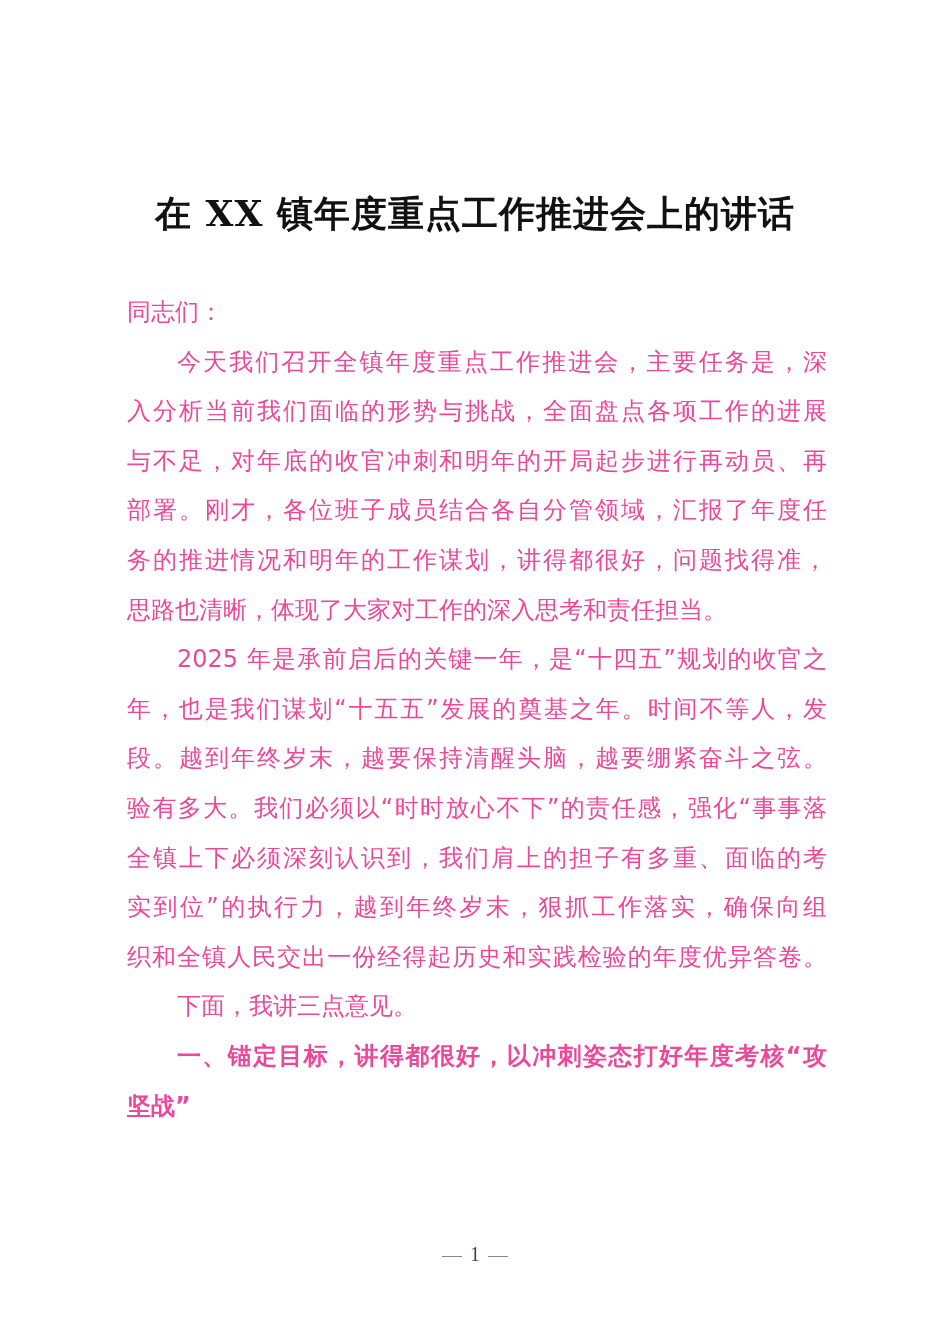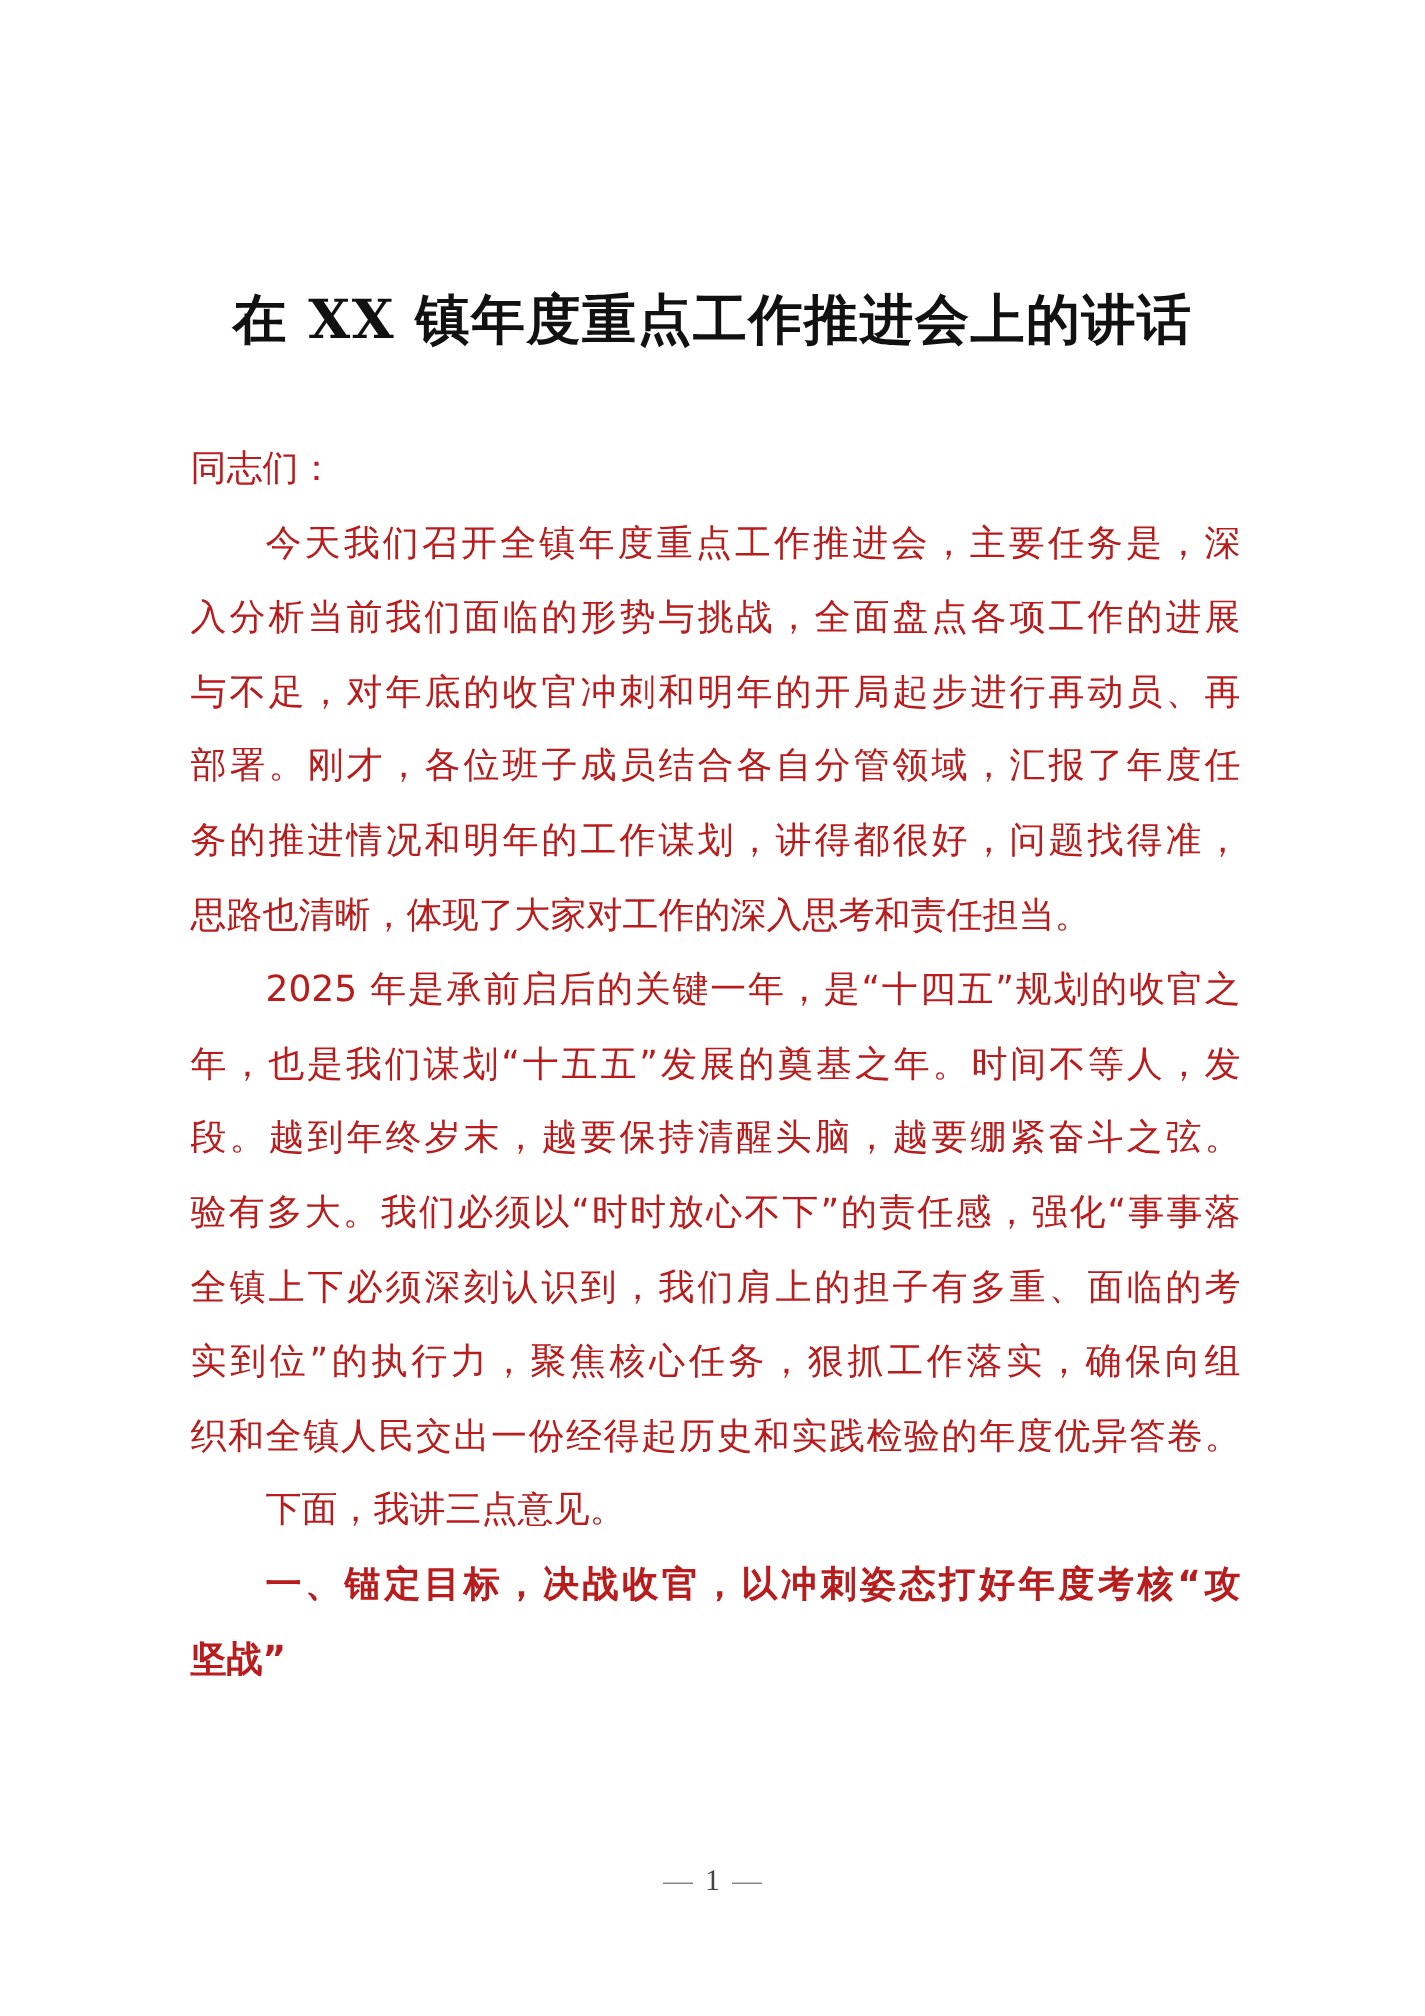--- a/index.html
+++ b/index.html
@@ -8,21 +8,21 @@
   .title {
     position: absolute; left: 0; width: 950px; top: 188px;
     text-align: center;
     font-family: "DejaVu Serif", "Liberation Serif", serif;
     font-weight: bold; font-size: 36px; color: #111; letter-spacing: 1px;
     line-height: 50px;
   }
   .body-text {
     position: absolute; left: 127px; top: 288px; width: 700px;
     font-family: "DejaVu Sans", "Liberation Sans", sans-serif;
-    font-size: 24px; color: #b91c1c;
+    font-size: 24px; color: #ec4899;
   }
   .line {
     height: 49.6px; line-height: 49.6px; white-space: nowrap;
     text-align: justify; text-align-last: justify;
   }
   .line.last { text-align-last: left; }
   .line.indent { padding-left: 50px; }
   .line.bold { font-weight: bold; }
   .footer {
     position: absolute; left: 0; width: 950px; top: 1243px;
@@ -45,24 +45,24 @@
         <div class="line">入分析当前我们面临的形势与挑战，全面盘点各项工作的进展</div>
         <div class="line">与不足，对年底的收官冲刺和明年的开局起步进行再动员、再</div>
         <div class="line">部署。刚才，各位班子成员结合各自分管领域，汇报了年度任</div>
         <div class="line">务的推进情况和明年的工作谋划，讲得都很好，问题找得准，</div>
         <div class="line last">思路也清晰，体现了大家对工作的深入思考和责任担当。</div>
         <div class="line indent">2025 年是承前启后的关键一年，是“十四五”规划的收官之</div>
         <div class="line">年，也是我们谋划“十五五”发展的奠基之年。时间不等人，发</div>
         <div class="line">段。越到年终岁末，越要保持清醒头脑，越要绷紧奋斗之弦。</div>
         <div class="line">验有多大。我们必须以“时时放心不下”的责任感，强化“事事落</div>
         <div class="line">全镇上下必须深刻认识到，我们肩上的担子有多重、面临的考</div>
-        <div class="line">实到位”的执行力，聚焦核心任务，狠抓工作落实，确保向组</div>
+        <div class="line">实到位”的执行力，越到年终岁末，狠抓工作落实，确保向组</div>
         <div class="line">织和全镇人民交出一份经得起历史和实践检验的年度优异答卷。</div>
         <div class="line indent last">下面，我讲三点意见。</div>
-        <div class="line indent bold">一、锚定目标，决战收官，以冲刺姿态打好年度考核“攻</div>
+        <div class="line indent bold">一、锚定目标，讲得都很好，以冲刺姿态打好年度考核“攻</div>
         <div class="line last bold">坚战”</div>
       </div>
   </div>
 
   <div class="footer">
     <span class="dash"></span><span>1</span><span class="dash"></span>
   </div>
 </div>
 
 </body></html>

